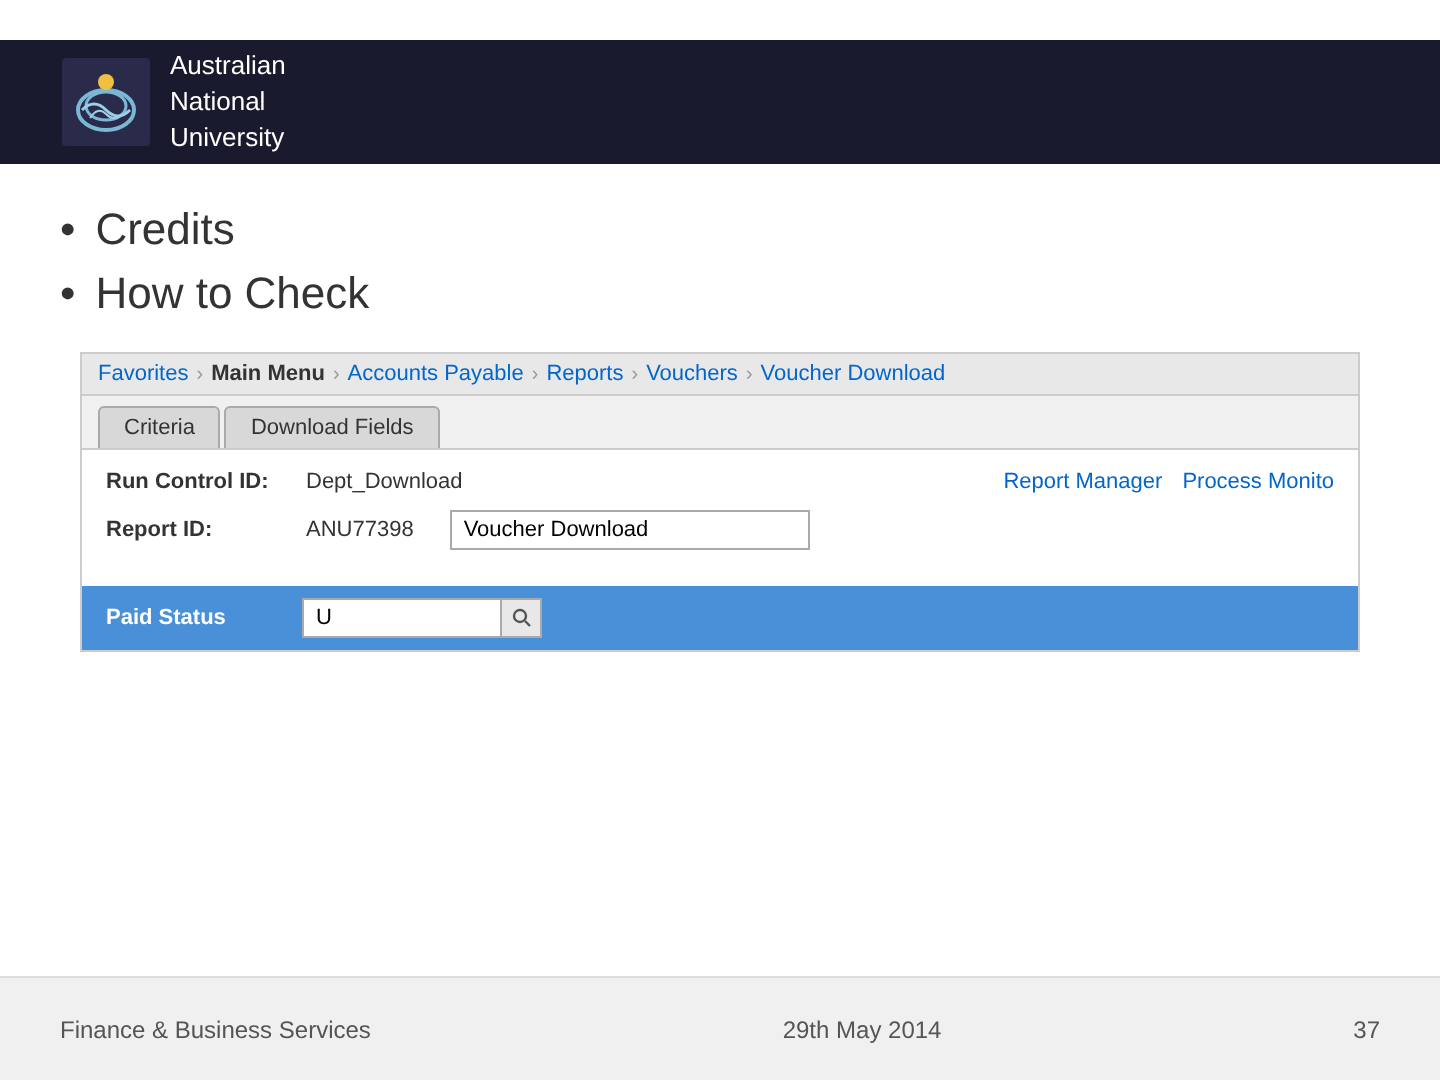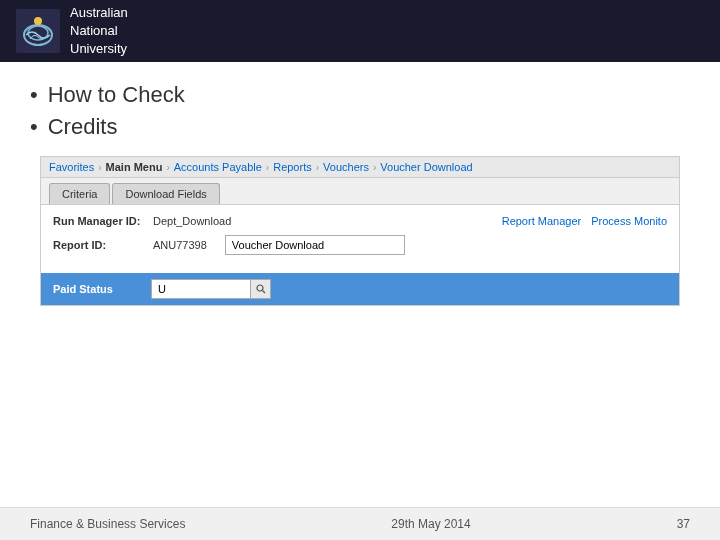--- a/index.html
+++ b/index.html
@@ -10,22 +10,23 @@
       background: #ffffff;
       overflow: hidden;
     }
 
     
     #header {
       background: #1a1a2e;
       height: 62px;
       display: flex;
       align-items: center;
-      padding: 0 16px;
+      padding: 0 31px;
       gap: 12px;
+      margin-top: 20px;
     }
     #logo-area {
       display: flex;
       align-items: center;
       gap: 10px;
     }
     #logo-icon {
       width: 44px;
       height: 44px;
       flex-shrink: 0;
@@ -202,21 +203,21 @@
       cursor: pointer;
       font-size: 10px;
     }
 
     
     #footer {
       position: absolute;
       bottom: 0;
       left: 0;
       right: 0;
-      height: 33px;
+      height: 52px;
       background: #f0f0f0;
       border-top: 1px solid #dddddd;
       display: flex;
       align-items: center;
       padding: 0 30px;
       justify-content: space-between;
     }
     #footer-left {
       font-size: 12px;
       color: #555555;
@@ -250,24 +251,24 @@
     <div id="university-name" style="white-space:pre;">Australian
 National
 University</div>
   </div>
 </div>
 
 <div id="main-content">
 
   <ul id="bullet-list">
     <li>
-      <span>How to Check</span>
+      <span>Credits</span>
     </li>
     <li>
-      <span>Credits</span>
+      <span>How to Check</span>
     </li>
   </ul>
 
   <div id="screenshot-panel">
 
     <div id="nav-bar">
       <span class="nav-item">Favorites</span>
       <span class="nav-separator">›</span>
       <span class="nav-item active">Main Menu</span>
       <span class="nav-separator">›</span>
@@ -281,21 +282,21 @@
     </div>
 
     <div id="tabs-bar">
       <div class="tab">Criteria</div>
       <div class="tab">Download Fields</div>
     </div>
 
     <div id="form-area">
 
       <div class="form-row">
-        <span class="form-label">Run Manager ID:</span>
+        <span class="form-label">Run Control ID:</span>
         <span class="form-value">Dept_Download</span>
         <div class="form-links">
           <a class="form-link">Report Manager</a>
           <a class="form-link">Process Monito</a>
         </div>
       </div>
 
       <div class="form-row">
         <span class="form-label">Report ID:</span>
         <span class="form-value">ANU77398</span>

